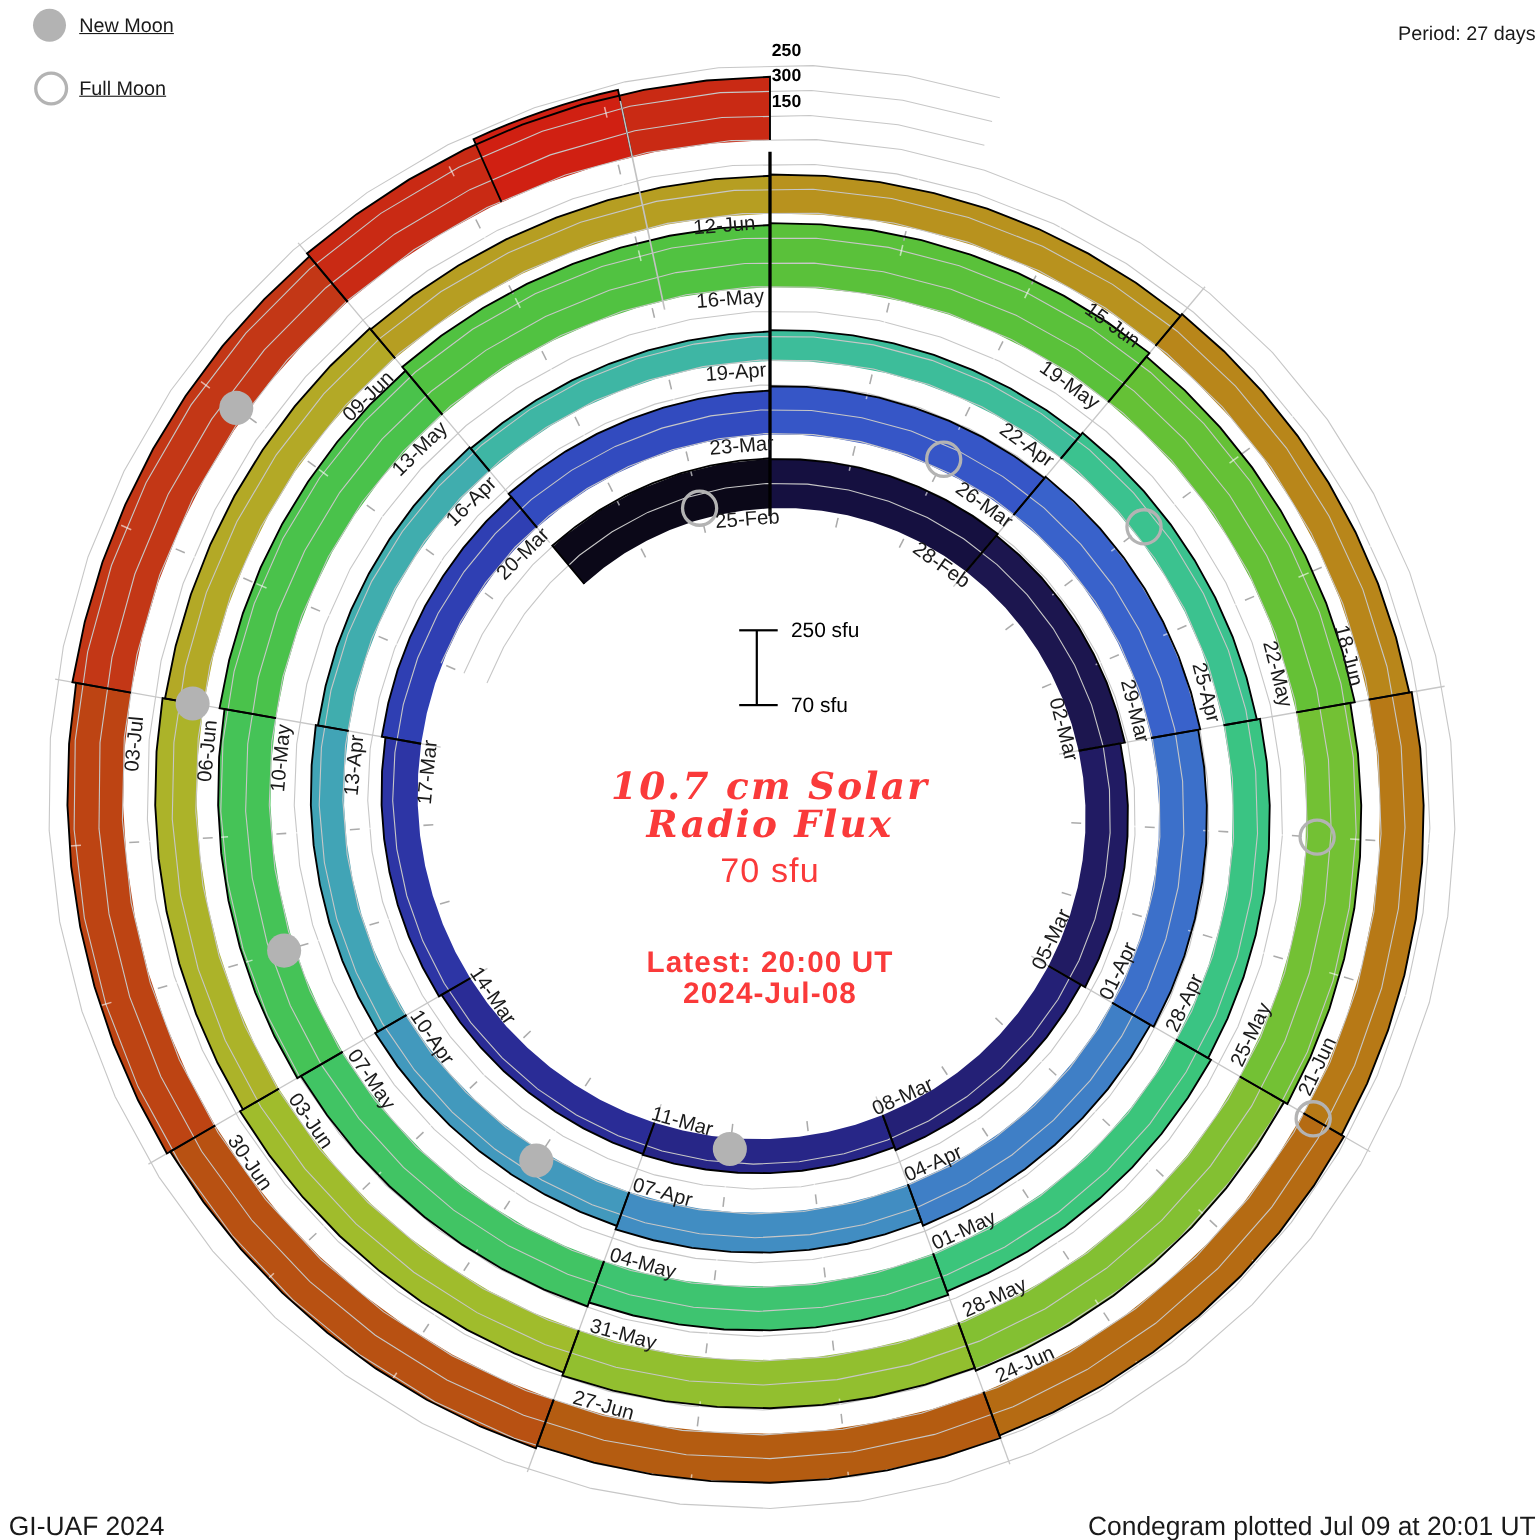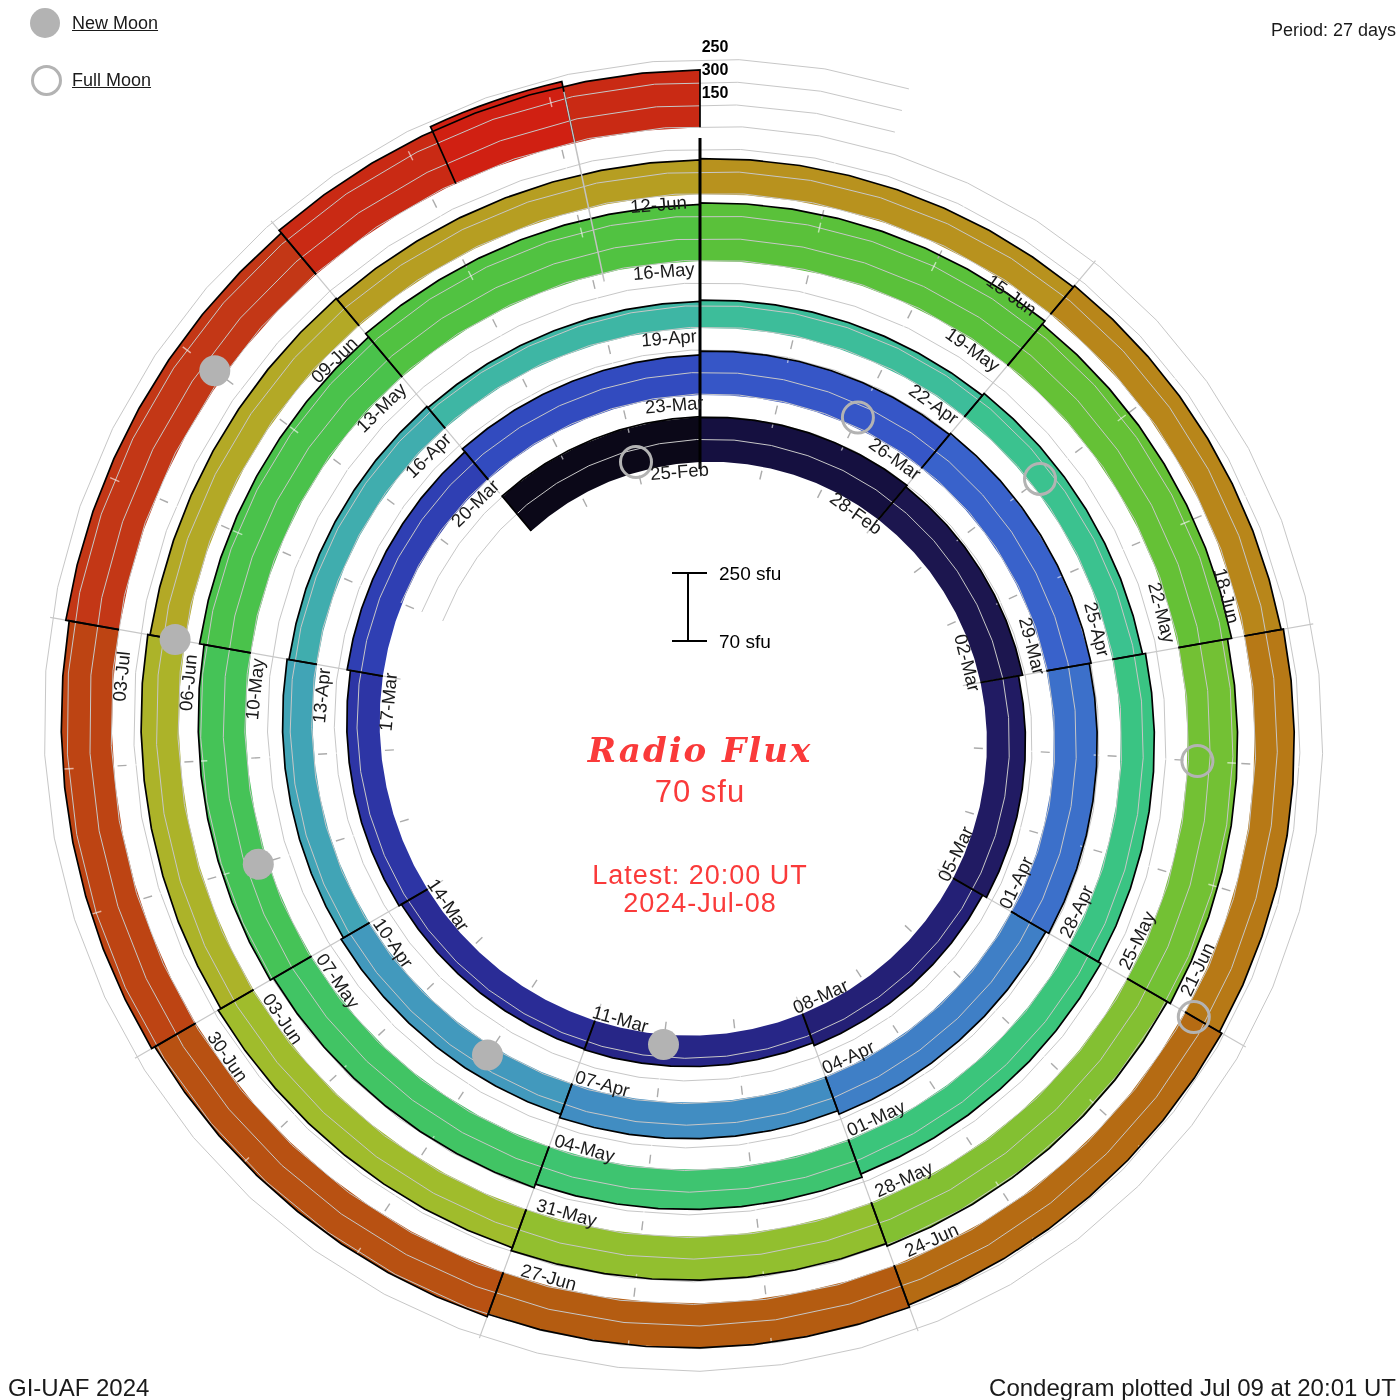--- a/index.html
+++ b/index.html
@@ -10,21 +10,21 @@
   .swatch-new{left:30px;top:8px;width:30px;height:30px;border-radius:50%;background:#b3b3b3;}
   .swatch-full{left:31px;top:65px;width:25px;height:25px;border-radius:50%;border:3px solid #b3b3b3;background:#fff;}
   .period{right:4px;top:20px;font-size:18px;color:#1a1a1a;}
   .axis-num{left:698px;width:34px;text-align:center;font-size:16px;font-weight:700;color:#000;}
   .sbar{background:#000;}
   .sbar-label{font-size:19px;color:#000;}
   .ctr{left:700px;transform:translateX(-50%);text-align:center;white-space:nowrap;}
   .title-line{font-family:"DejaVu Serif",serif;font-style:italic;font-weight:bold;
               font-size:34px;letter-spacing:2px;color:#fa3a3a;line-height:1.0;}
   .flux-line{font-size:31px;color:#fa3a3a;letter-spacing:1px;}
-  .latest-line{font-size:27px;color:#fa3a3a;letter-spacing:1px;line-height:1.05;}
+  .latest-line{font-size:27px;color:#fa3a3a;letter-spacing:1px;line-height:1.05;font-weight:bold;}
   .footer{top:1374px;font-size:24px;color:#1a1a1a;}
   svg text{font-family:"Liberation Sans",sans-serif;}
 </style>
 </head>
 <body>
 
 <div class="stage">
 
   <svg id="spiral" class="abs" style="left:0;top:0" width="1400" height="1400" viewBox="0 0 1400 1400">
       <path d="M531.2,530.9L548.9,516.2L567.8,503.0L587.9,491.5L608.9,481.8L630.8,473.9L653.4,467.9L676.5,464.0L700.0,462.0L700.0,416.7L672.6,418.8L645.6,423.3L619.1,430.1L593.4,439.2L568.7,450.4L545.1,463.7L522.9,479.0L502.1,496.1Z" fill="#0b0818" stroke="none"></path>
@@ -384,20 +384,21 @@
   <div class="abs axis-num" style="top:38px">250</div>
   <div class="abs axis-num" style="top:61px">300</div>
   <div class="abs axis-num" style="top:84px">150</div>
 
   <div class="abs sbar" style="left:687px;top:573px;width:2px;height:68px"></div>
   <div class="abs sbar" style="left:672px;top:572px;width:35px;height:2px"></div>
   <div class="abs sbar" style="left:672px;top:640px;width:35px;height:2px"></div>
   <div class="abs sbar-label" style="left:719px;top:563px">250 sfu</div>
   <div class="abs sbar-label" style="left:719px;top:631px">70 sfu</div>
 
+  <div class="abs ctr title-line" style="top:698px">10.7 cm Solar</div>
   <div class="abs ctr title-line" style="top:733px">Radio Flux</div>
   <div class="abs ctr flux-line" style="top:774px">70 sfu</div>
   <div class="abs ctr latest-line" style="top:861px">Latest: 20:00 UT</div>
   <div class="abs ctr latest-line" style="top:889px">2024-Jul-08</div>
 
   <div class="abs footer" style="left:8px">GI-UAF 2024</div>
   <div class="abs footer" style="right:4px">Condegram plotted Jul 09 at 20:01 UT</div>
 
 </div>
 

